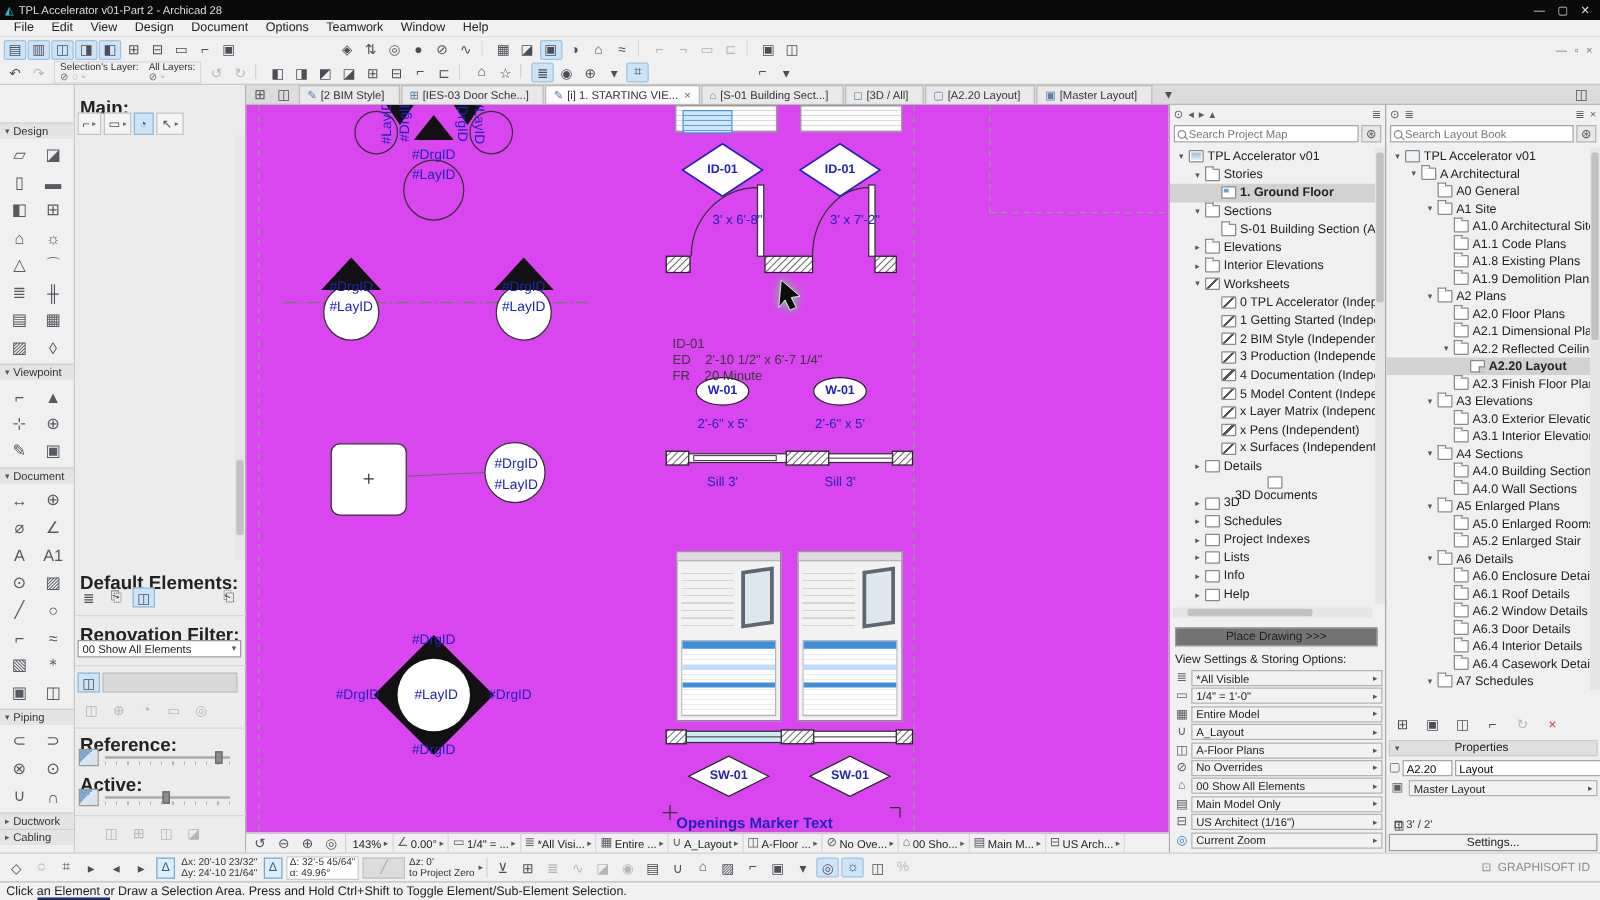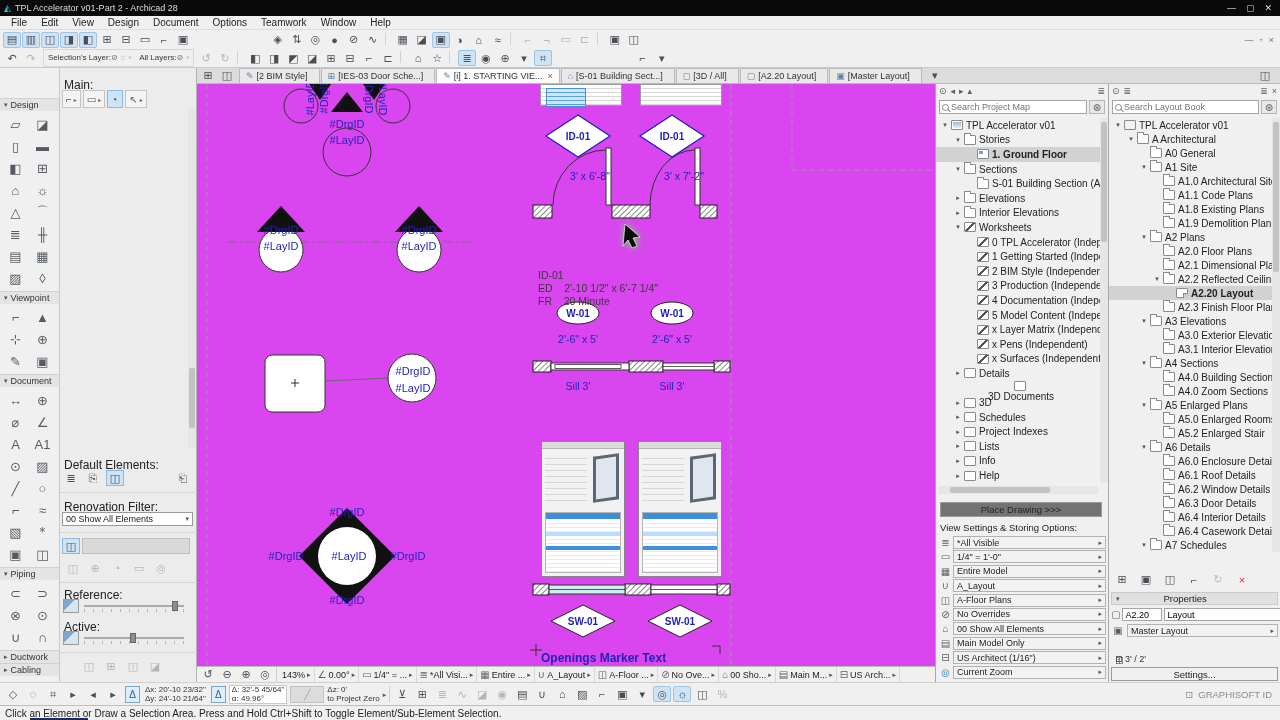--- a/index.html
+++ b/index.html
@@ -16,21 +16,21 @@
   .menubar span{padding:0 7px;font-size:10px;}
   .toolbar{position:absolute;width:1280px;height:19px;background:#f0f0f0;display:flex;align-items:center;padding:0 3px;gap:1px;}
   .t1{top:30px;}
   .t2{top:49px;height:19px;border-bottom:1px solid #c9c9c9;}
   .tbtn{display:inline-flex;align-items:center;justify-content:center;width:18px;height:16px;font-size:11px;color:#4a4f57;border:1px solid transparent;border-radius:2px;flex:none;}
   .tbtn.act{background:#cde3f6;border-color:#9ec4e2;}
   .tbtn.dim{color:#b5b5b5;}
   .tbtn.sep{width:6px;border-left:1px solid #d2d2d2;height:14px;margin:0 2px;}
   .ddbtn{display:flex;align-items:center;gap:3px;padding:0 5px;height:16px;border:1px solid transparent;font-size:10px;color:#222;margin-top:40px;}
   .layergrp{display:flex;gap:8px;border:1px solid #d8d8d8;padding:0 4px;height:18px;align-items:center;margin:0 2px;}
-  .lcol{display:flex;flex-direction:row;line-height:8px;}
+  .lcol{display:flex;flex-direction:column;line-height:8px;}
   .llab{font-size:8px;color:#333;}
   .lics{display:flex;gap:3px;color:#6b7077;font-size:8px;}
   .minw{margin-left:auto;display:flex;gap:6px;color:#777;font-size:9px;padding-right:3px;}
 
   
   .tabbar{position:absolute;left:197px;top:68px;width:1083px;height:16px;background:#dcdcdc;border-bottom:1px solid #b9b9b9;display:flex;align-items:flex-end;padding-left:2px;}
   .tabbar .lead{display:flex;gap:1px;margin-right:3px;align-self:center;}
   .tab{display:flex;align-items:center;gap:3px;height:15px;padding:0 6px;background:#e9e9e9;border:1px solid #bbb;border-bottom:none;font-size:9px;color:#333;max-width:132px;white-space:nowrap;overflow:hidden;}
   .tab.act{background:#fbfbfb;font-weight:400;}
   .tab .tico{color:#5b80a8;font-size:9px;}
@@ -40,21 +40,21 @@
 
   
   .toolbox{position:absolute;left:0;top:68px;width:60px;height:637px;background:#f0f0f0;border-right:1px solid #c9c9c9;padding-top:30px;overflow:hidden;}
   .tbxhead{display:flex;align-items:center;gap:3px;height:13px;background:#e4e4e4;border-top:1px solid #d0d0d0;padding-left:4px;font-size:9px;color:#333;}
   .tbxhead .thar{font-size:7px;color:#555;}
   .toolgrid{display:flex;flex-wrap:wrap;padding:2px 2px;}
   .tool{width:27px;height:22px;display:flex;align-items:center;justify-content:center;font-size:13px;color:#555b63;}
 
   
   .leftpanel{position:absolute;left:60px;top:68px;width:137px;height:614px;background:#ececec;border-right:1px solid #b2b2b2;}
-  .lp-label{position:absolute;left:4px;font-size:12px;color:#222;}
+  .lp-label{position:absolute;left:4px;font-size:15px;color:#222;font-weight:bold;}
   .minibar{position:absolute;left:2px;top:22px;display:flex;gap:2px;}
   .mbtn{display:flex;align-items:center;height:18px;padding:0 3px;border:1px solid #c4c4c4;background:#f4f4f4;font-size:10px;color:#4a4f57;gap:2px;}
   .mbtn.act{background:#cde3f6;border-color:#8fb8da;}
   .mbtn .mchv{font-size:6px;color:#666;}
   .lp-iconrow{position:absolute;display:flex;gap:4px;}
   .lpi{width:18px;height:16px;border:1px solid transparent;display:flex;align-items:center;justify-content:center;font-size:11px;color:#4a4f57;}
   .lpi.act{background:#cde3f6;border-color:#8fb8da;}
   .lpi.dim{color:#b5b5b5;}
   .select{position:absolute;left:2px;width:131px;height:14px;border:1px solid #999;background:#fff;display:flex;align-items:center;padding:0 3px;font-size:9px;}
   .select .sarr{margin-left:auto;font-size:7px;color:#555;}
@@ -1010,21 +1010,21 @@
 
         <div class="trow" style="padding-left: 43px;">
           <span class="arr"></span>
           <span class="ico ic-folder"></span>
           <span class="tlabel">A4.0 Building Sections</span>
         </div>
 
         <div class="trow" style="padding-left: 43px;">
           <span class="arr"></span>
           <span class="ico ic-folder"></span>
-          <span class="tlabel">A4.0 Zoom Sections</span>
+          <span class="tlabel">A4.0 Wall Sections</span>
         </div>
 
         <div class="trow" style="padding-left: 30px;">
           <span class="arr">▾</span>
           <span class="ico ic-folder"></span>
           <span class="tlabel">A5 Enlarged Plans</span>
         </div>
 
         <div class="trow" style="padding-left: 43px;">
           <span class="arr"></span>

